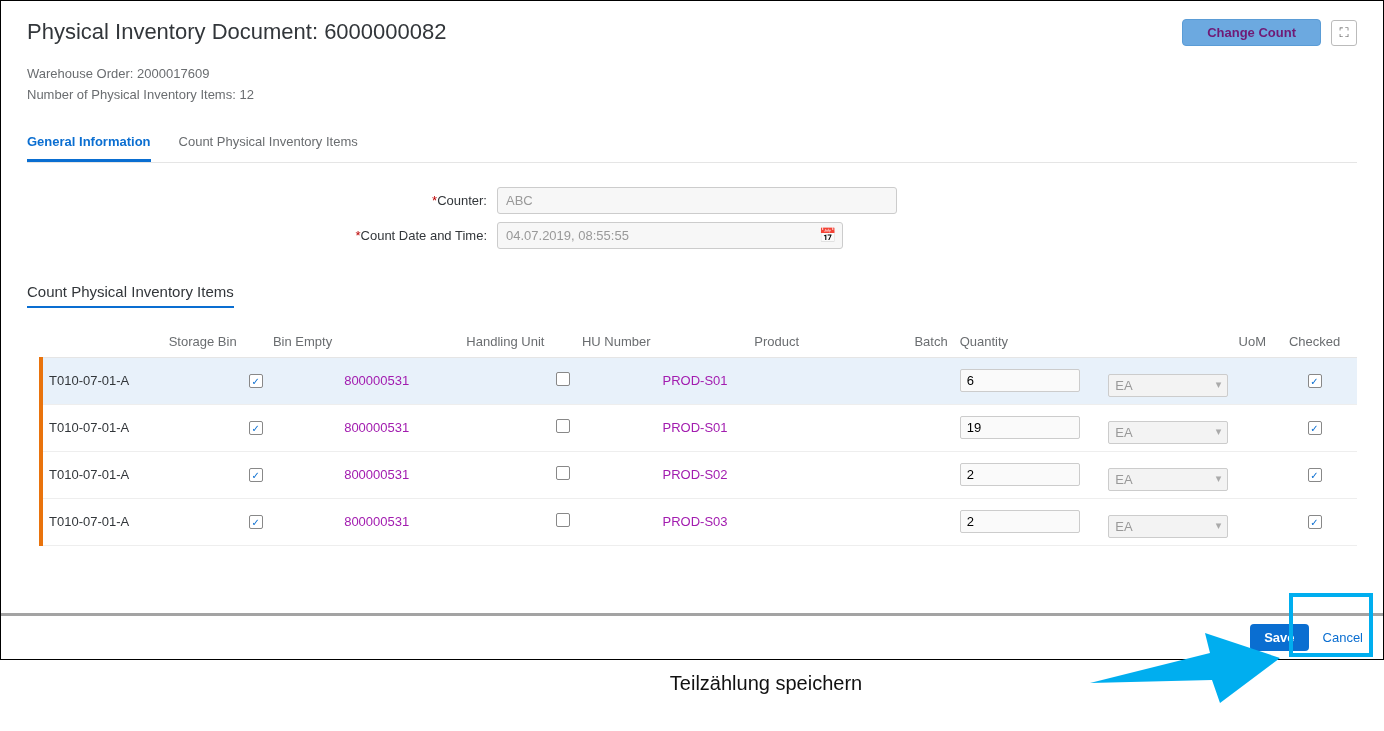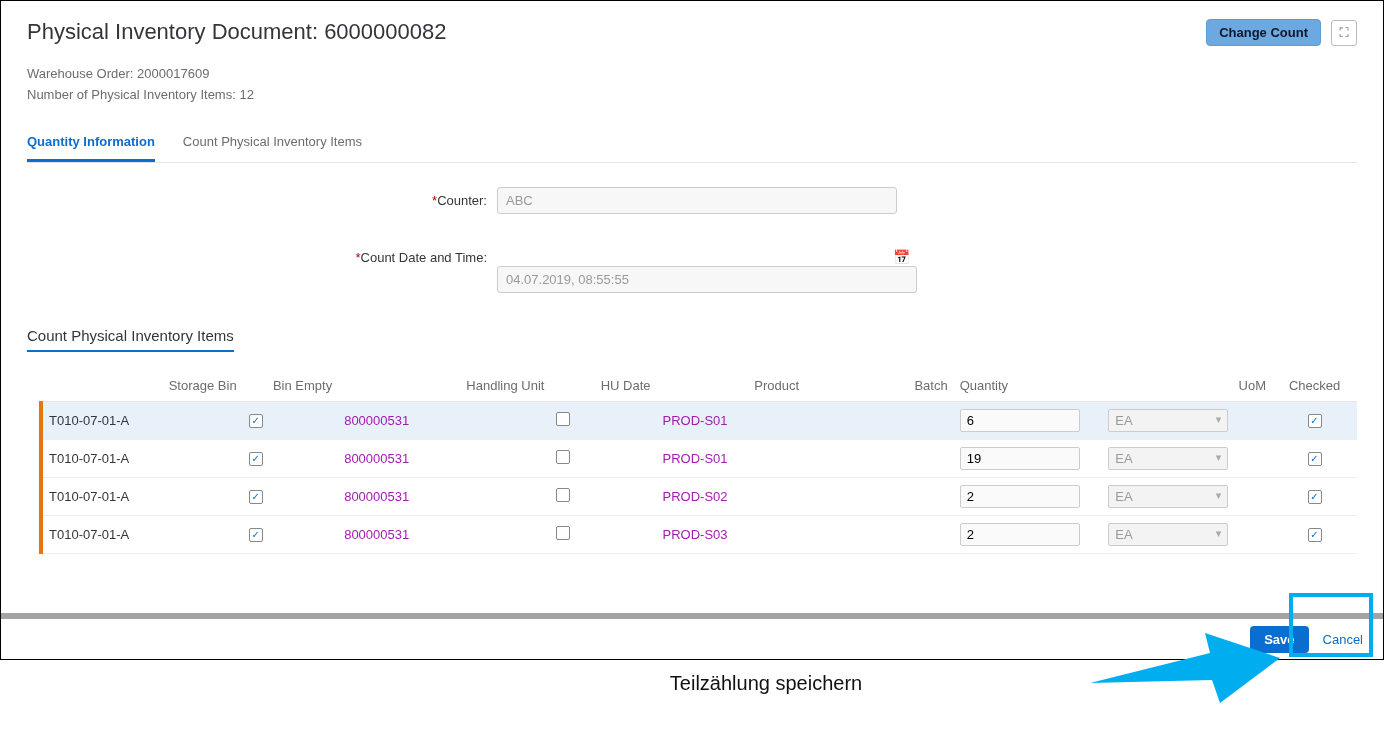--- a/index.html
+++ b/index.html
@@ -8,53 +8,53 @@
   .shellbar { background: #354a5f; color: #fff; height: 44px; display: flex; align-items: center; padding: 0 12px; }
   .shellbar .back { width: 28px; height: 28px; display:flex; align-items:center; justify-content:center; cursor:pointer; }
   .shellbar .logo { background:#0a6ed1; color:#fff; font-weight:bold; font-size:14px; padding:3px 6px; border-radius:2px; margin:0 10px 0 6px; letter-spacing:1px;}
   .shellbar .title { font-size:15px; font-weight:600; display:flex; align-items:center; gap:6px;}
   .shellbar .spacer { flex:1; }
   .shellbar .tool { width:30px; height:30px; display:flex; align-items:center; justify-content:center; cursor:pointer; margin-left:6px;}
   .page { padding: 18px 26px 0 26px; position:relative; height: calc(100% - 44px - 46px); overflow:hidden;}
   .page-head { display:flex; align-items:flex-start;}
   .page-title { font-size:22px; color:#32363a; font-weight:400;}
   .page-head-right { margin-left:auto; display:flex; align-items:center; gap:10px;}
-  .btn-primary { background:#6ca9e0; color:#0f172a; border:1px solid #5a9cd6; padding:5px 12px; font-size:13px; border-radius:4px; cursor:pointer; font-weight:600;}
+  .btn-primary { background:#6ca9e0; color:#701a75; border:1px solid #5a9cd6; padding:5px 24px; font-size:13px; border-radius:4px; cursor:pointer; font-weight:600;}
   .btn-ghost-icon { width:26px; height:26px; border:1px solid #bbb; border-radius:3px; display:flex; align-items:center; justify-content:center; cursor:pointer; color:#555; font-size:13px;}
   .meta { margin-top:18px; font-size:13px; color:#6a6d70; line-height:1.6;}
   .tabs { display:flex; gap:28px; margin-top:28px; border-bottom:1px solid #e5e5e5; font-size:13px;}
   .tab { padding:0 0 10px 0; cursor:pointer; color:#6a6d70;}
   .tab.active { color:#0a6ed1; border-bottom:3px solid #0a6ed1; font-weight:600;}
   .form-area { padding:24px 0 12px 0;}
   .form-row { display:flex; align-items:center; margin-bottom:8px;}
   .form-label { width:470px; text-align:right; padding-right:10px; font-size:13px; color:#32363a;}
   .form-label .req { color:#b00; }
   .form-input { border:1px solid #ccc; background:#f7f7f7; color:#999; font-size:13px; padding:5px 8px; border-radius:3px; width:400px;}
-  .form-input.dt { width:420px; position:relative;margin-top:44px;}
+  .form-input.dt { width:346px; position:relative;}
   .dt-wrap { position:relative; display:inline-block;}
   .dt-icon { position:absolute; right:6px; top:50%; transform:translateY(-50%); color:#888; font-size:14px;}
   .section-title { font-size:15px; color:#32363a; margin-top:14px; padding-bottom:6px; border-bottom:2px solid #0a6ed1; display:inline-block;}
   .table-card { margin-top:18px; padding-left:12px;}
   .table-toolbar { display:flex; align-items:center; padding:4px 0 8px 0;}
   .table-title { font-size:15px; color:#32363a;}
   .table-toolbar .tspacer{flex:1;}
   .tbtn { font-size:13px; color:#aaa; margin-left:18px; cursor:default;}
   .tbtn.gear{ border:1px solid #ccc; border-radius:50%; width:22px; height:22px; display:inline-flex; align-items:center; justify-content:center; color:#666; font-size:12px;}
   table { width:100%; border-collapse:collapse; font-size:13px;}
   thead th { text-align:right; font-weight:400; color:#6a6d70; padding:8px 6px; border-bottom:1px solid #e5e5e5;}
   tbody td { padding:7px 6px; border-bottom:1px solid #eee; color:#32363a; vertical-align:middle;}
   tbody tr.selected { background:#e8f1fa;}
   tbody tr.marked td:first-child { border-left:4px solid #e9730c; }
   .link { color:#a21caf; cursor:pointer;}
   .cb { width:14px; height:14px; border:1px solid #888; background:#fff; display:inline-flex; align-items:center; justify-content:center; font-size:10px; color:#0a6ed1; border-radius:2px;}
   .cb.checked::after{ content:"✓"; }
   .qty-input { width:120px; border:1px solid #ccc; background:#fafafa; padding:3px 6px; font-size:13px; border-radius:2px;}
-  .uom-sel { width:120px; border:1px solid #ccc; background:#f3f3f3; color:#999; padding:3px 20px 3px 6px; font-size:13px; border-radius:2px; position:relative; display:inline-block;}
+  .uom-sel { width:120px; border:1px solid #ccc; background:#f3f3f3; color:#999; padding:3px 20px 3px 6px; font-size:13px; border-radius:2px; position:relative; display:inline-block;margin-top:9px;}
   .uom-sel::after{ content:"▾"; position:absolute; right:6px; color:#aaa; font-size:11px;}
-  .footer { position:absolute; left:0; right:0; bottom:0; height:46px; background:#fff; border-top:6px solid #a3a3a3; display:flex; align-items:center; justify-content:flex-end; padding:0 20px; gap:14px;}
+  .footer { position:absolute; left:0; right:0; bottom:0; height:46px; background:#fff; border-top:3px solid #a3a3a3; display:flex; align-items:center; justify-content:flex-end; padding:0 20px; gap:14px;}
   .btn-emph { background:#0a6ed1; color:#fff; border:none; padding:6px 14px; font-size:13px; border-radius:4px; cursor:pointer; font-weight:600;}
   .btn-trans { background:transparent; color:#0a6ed1; border:none; font-size:13px; cursor:pointer;}
   .highlight-box { position:absolute; right:10px; bottom:2px; width:84px; height:64px; border:4px solid #00aeef; pointer-events:none; z-index:5;}
   .arrow { position:absolute; right:92px; bottom:-28px; width:190px; height:100px; z-index:6;}
   .arrow svg { width:100%; height:100%;}
   .caption { position:absolute; left:0; width:1112px; top:672px; text-align:center; font-size:20px; color:#111; padding-left:420px;}
   .col-bin{width:190px;} .col-binempty{width:90px;margin-left:28px;} .col-hu{width:200px;} .col-huempty{width:100px;} .col-prod{width:140px;margin-left:12px;} .col-batch{width:140px;} .col-qty{width:140px;} .col-uom{width:160px;} .col-chk{width:80px; text-align:center;}
   th.col-chk, td.col-chk{text-align:center;}
   th.col-qty{text-align:left;}
 </style>
@@ -72,21 +72,21 @@
           <span>⛶</span>
         </div>
       </div>
     </div>
     <div class="meta">
       <div>Warehouse Order: 2000017609</div>
       <div>Number of Physical Inventory Items: 12</div>
     </div>
 
     <div class="tabs">
-      <div class="tab active">Quantity Information</div>
+      <div class="tab active">General Information</div>
       <div class="tab">Count Physical Inventory Items</div>
     </div>
 
     <div class="form-area">
       <div class="form-row">
         <div class="form-label"><span class="req">*</span><span>Counter:</span></div>
         <input class="form-input" readonly="" value="ABC" style="">
       </div>
       <div class="form-row">
         <div class="form-label"><span class="req">*</span><span>Count Date and Time:</span></div>
@@ -99,21 +99,21 @@
 
     <div class="section-title">Count Physical Inventory Items</div>
 
     <div class="table-card">
       <table>
         <thead>
           <tr>
             <th class="col-bin">Storage Bin</th>
             <th class="col-binempty">Bin Empty</th>
             <th class="col-hu">Handling Unit</th>
-            <th class="col-huempty">HU Date</th>
+            <th class="col-huempty">HU Number</th>
             <th class="col-prod">Product</th>
             <th class="col-batch">Batch</th>
             <th class="col-qty">Quantity</th>
             <th class="col-uom">UoM</th>
             <th class="col-chk">Checked</th>
           </tr>
         </thead>
         <tbody id="tbody">
             <tr class="selected marked">
               <td class="col-bin">T010-07-01-A</td>

